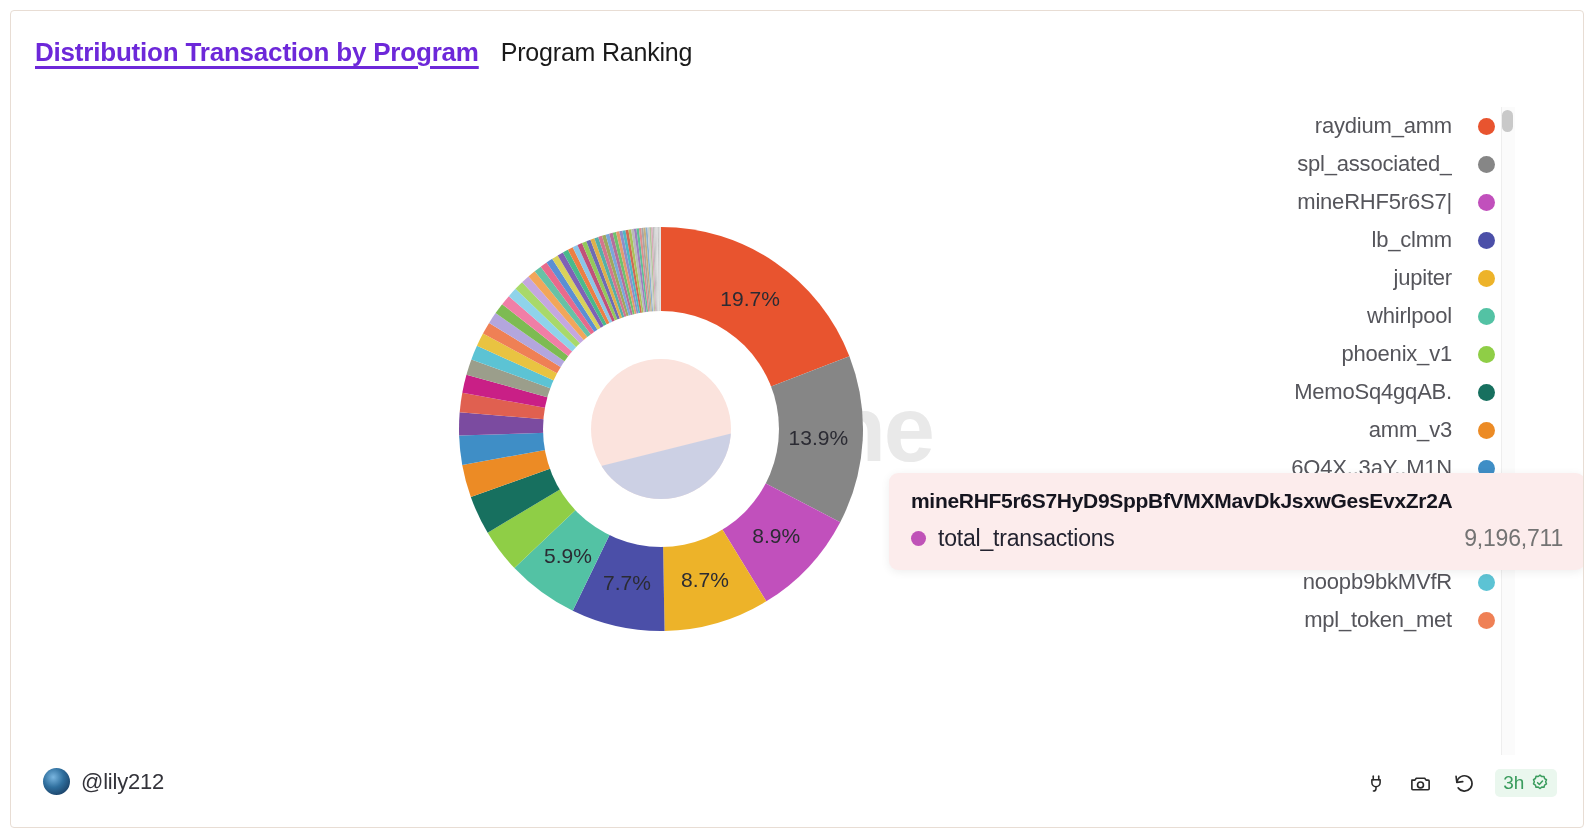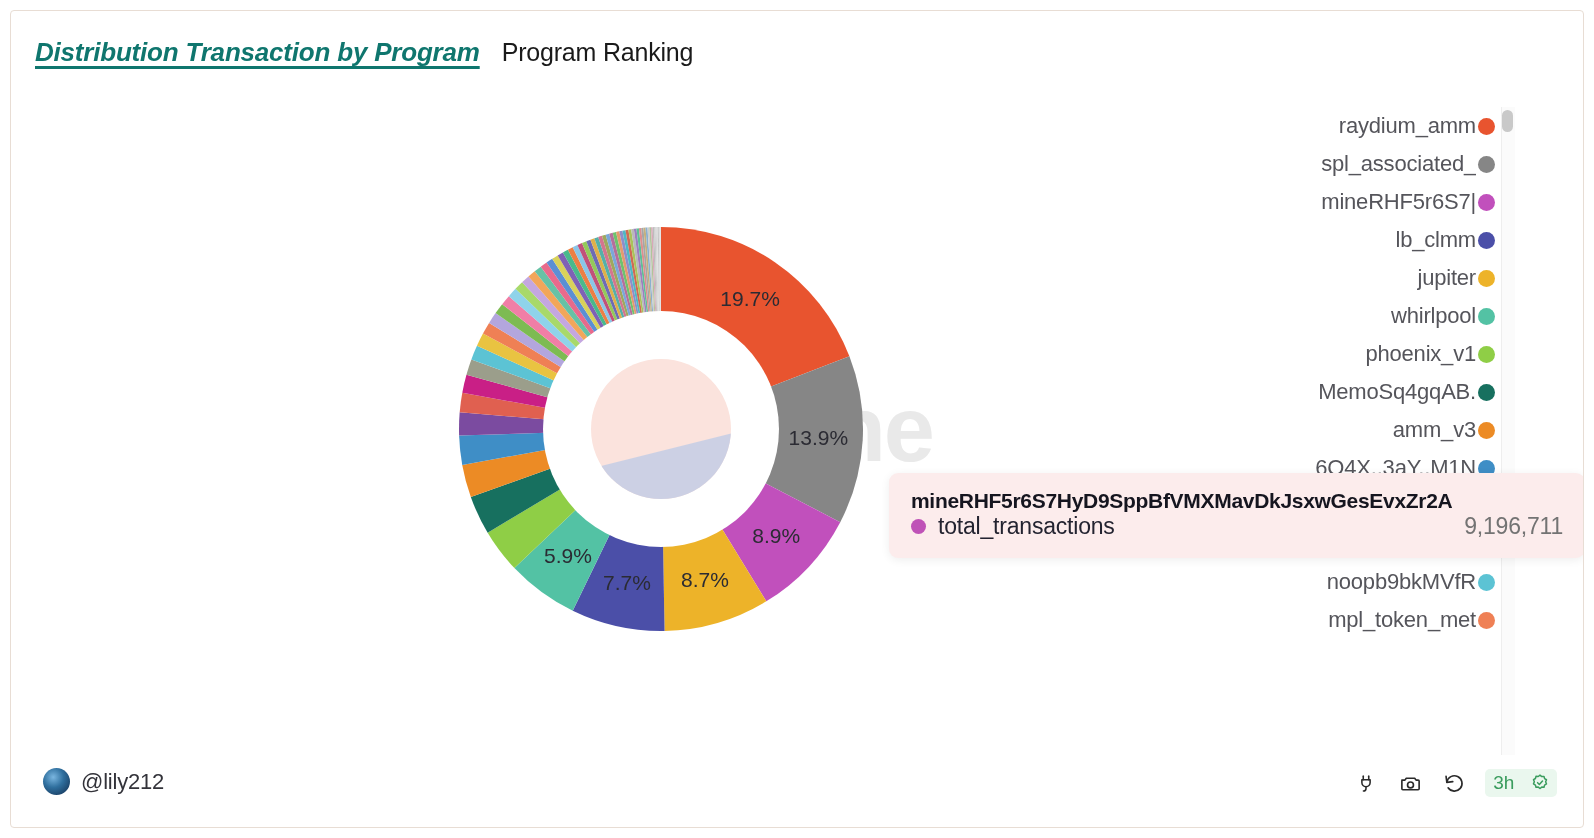--- a/index.html
+++ b/index.html
@@ -29,27 +29,26 @@
     position: absolute;
     left: 24px; top: 26px;
     display: flex;
     align-items: baseline;
     gap: 22px;
     white-space: nowrap;
   }
   .chart-title {
     font-size: 26px;
     font-weight: 700;
-    color: #0f766e;
+    color: #6d28d9;
     text-decoration: underline;
     text-underline-offset: 5px;
     text-decoration-thickness: 2.5px;
     letter-spacing: -0.2px;
     cursor: pointer;
-    font-style: italic;
   }
   .chart-subtitle {
     font-size: 25px;
     font-weight: 400;
     color: #1a1a1a;
     letter-spacing: -0.2px;
   }
   
   .donut-wrap {
     position: absolute;
@@ -78,21 +77,21 @@
   .legend {
     position: absolute;
     right: 88px; top: 96px;
     width: 230px; height: 648px;
     overflow: hidden;
   }
   .legend-item {
     display: flex;
     align-items: center;
     justify-content: flex-end;
-    gap: 2px;
+    gap: 26px;
     height: 38px;
     white-space: nowrap;
     cursor: pointer;
   }
   .legend-label {
     font-size: 22px;
     color: #55555b;
     overflow: hidden;
     text-overflow: clip;
     max-width: 188px;
@@ -130,20 +129,21 @@
     padding: 16px 22px 18px 22px;
     box-shadow: 0 2px 10px rgba(0,0,0,0.07);
     overflow: hidden;
   }
   .tooltip-title {
     font-size: 21px;
     font-weight: 700;
     color: #15151f;
     white-space: nowrap;
     letter-spacing: -0.3px;
+    margin-bottom: 12px;
   }
   .tooltip-row {
     display: flex;
     align-items: center;
     gap: 12px;
   }
   .tooltip-dot {
     width: 15px; height: 15px;
     border-radius: 50%;
     flex: 0 0 15px;
@@ -190,21 +190,21 @@
     width: 26px; height: 26px;
     display: flex;
     align-items: center;
     justify-content: center;
     cursor: pointer;
     color: #2a2a2a;
   }
   .freshness {
     display: flex;
     align-items: center;
-    gap: 16px;
+    gap: 6px;
     background: #eaf7ee;
     border-radius: 5px;
     padding: 3px 7px 3px 8px;
     cursor: pointer;
   }
   .freshness-text {
     font-size: 19px;
     color: #3a9c5d;
     letter-spacing: -0.2px;
   }

